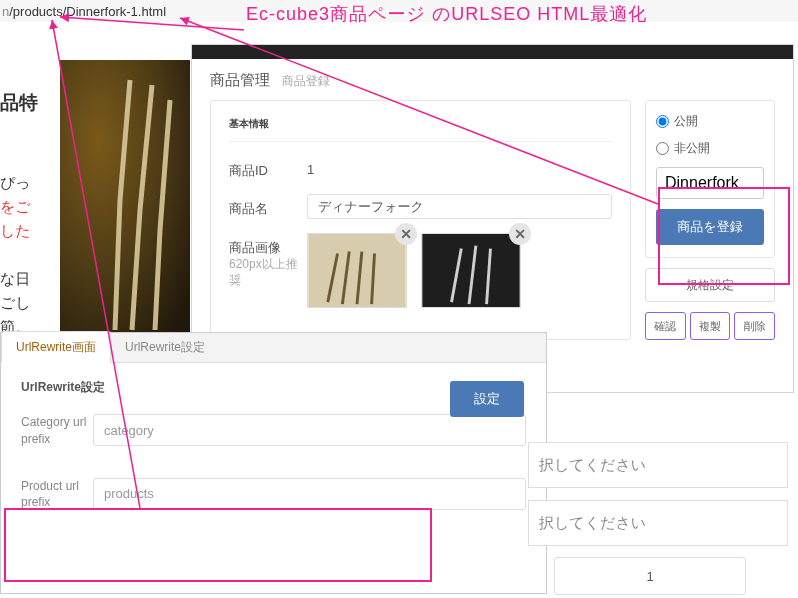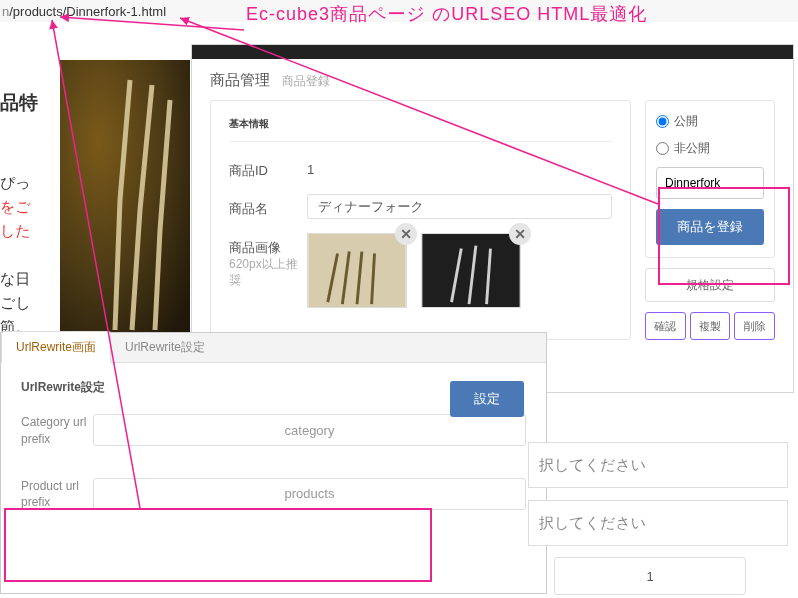--- a/index.html
+++ b/index.html
@@ -106,21 +106,21 @@
     display:flex; flex-direction:column; gap:10px;
   }
   .side-card {
     background:#fff; border:1px solid #e5e5e5; border-radius:3px;
     padding:12px 10px;
   }
   .radio-row { display:flex; align-items:center; gap:5px; margin-bottom:10px; font-size:12px; color:#555; }
   .radio-row input { margin:0; }
   .url-input {
     width:100%; height:32px; border:1px solid #ccc; border-radius:3px;
-    padding:0 8px; font-size:12px;
+    padding:0 8px; font-size:16px;
   }
   .btn-primary {
     margin-top:10px; width:100%; height:36px;
     background:#4b79b5; color:#fff; border:none; border-radius:3px;
     font-size:13px; cursor:pointer;
   }
   .spec-btn {
     width:100%; height:34px; background:#fff; border:1px solid #ddd;
     border-radius:3px; color:#666; font-size:12px; cursor:pointer;
   }
@@ -149,21 +149,21 @@
     background:#fff; border:1px solid #ddd; border-bottom:1px solid #fff;
     color:#a16207; border-radius:3px 3px 0 0;
     margin-bottom:-1px;
   }
   .rewrite-inner { padding:16px 20px; }
   .rewrite-inner h5 { font-size:12px; font-weight:bold; color:#555; margin-bottom:18px; }
   .rw-row { display:flex; align-items:flex-start; margin-bottom:30px; }
   .rw-row .lab { width:72px; color:#888; font-size:12px; line-height:1.4; }
   .rw-row input {
     flex:1; height:32px; border:1px solid #ddd; border-radius:3px;
-    padding:0 10px; color:#999; font-size:13px;text-align:center;
+    padding:0 10px; color:#999; font-size:13px;
   }
   .rw-btn {
     position:absolute; right:22px; top:48px;
     width:74px; height:36px;
     background:#4b79b5; color:#fff; border:none; border-radius:3px;
     font-size:13px; cursor:pointer;
   }
 
   
   .partial-field {

